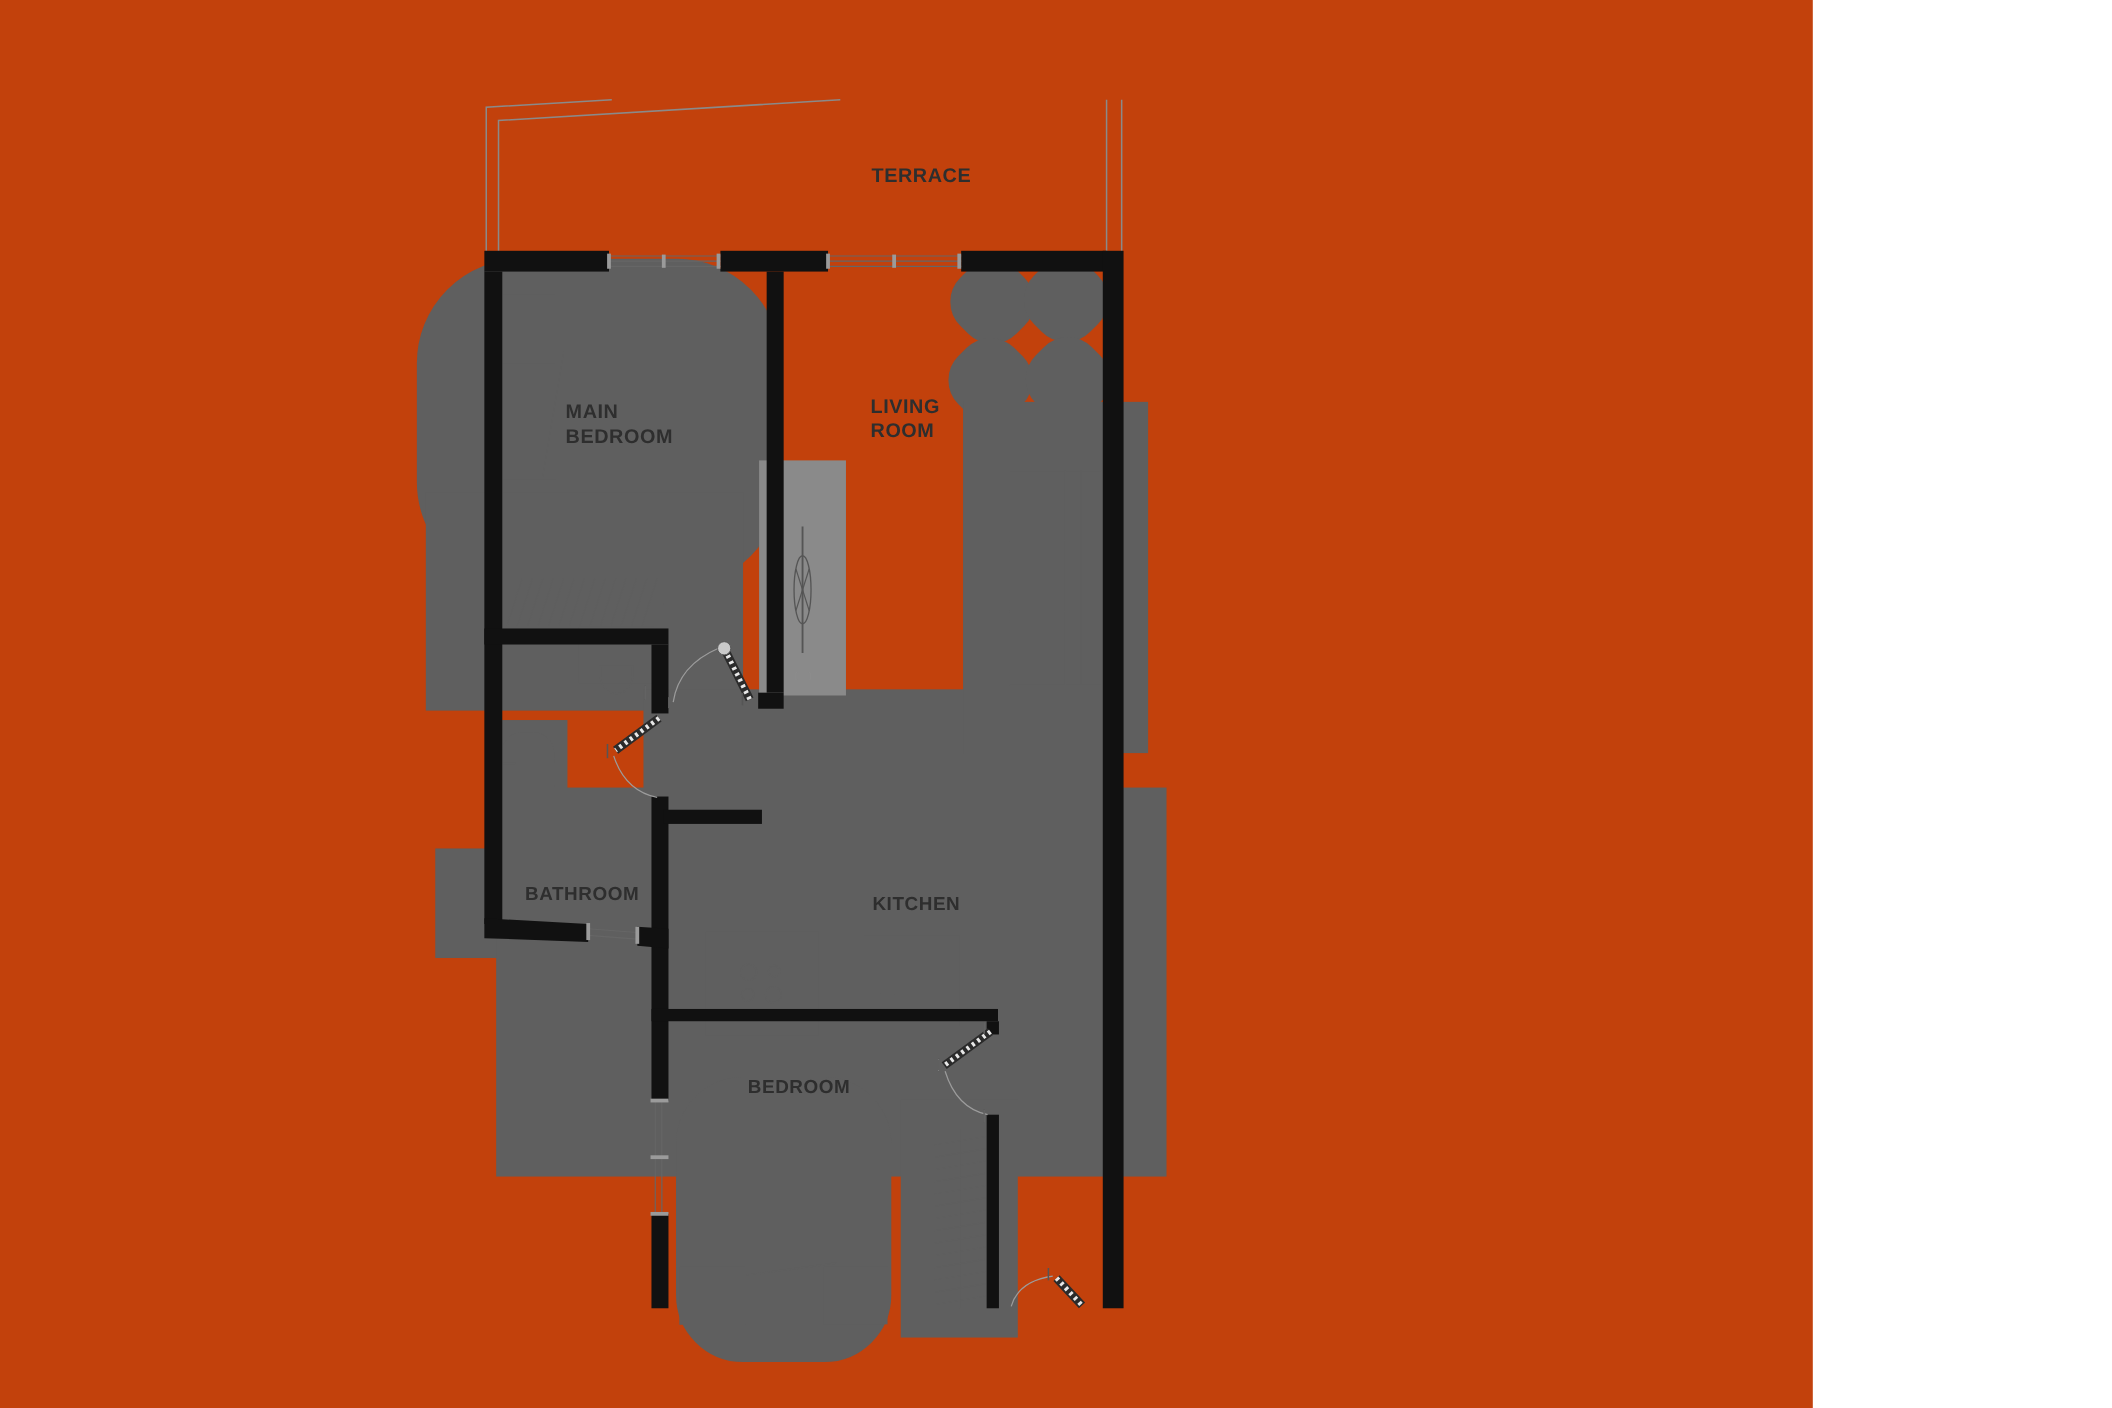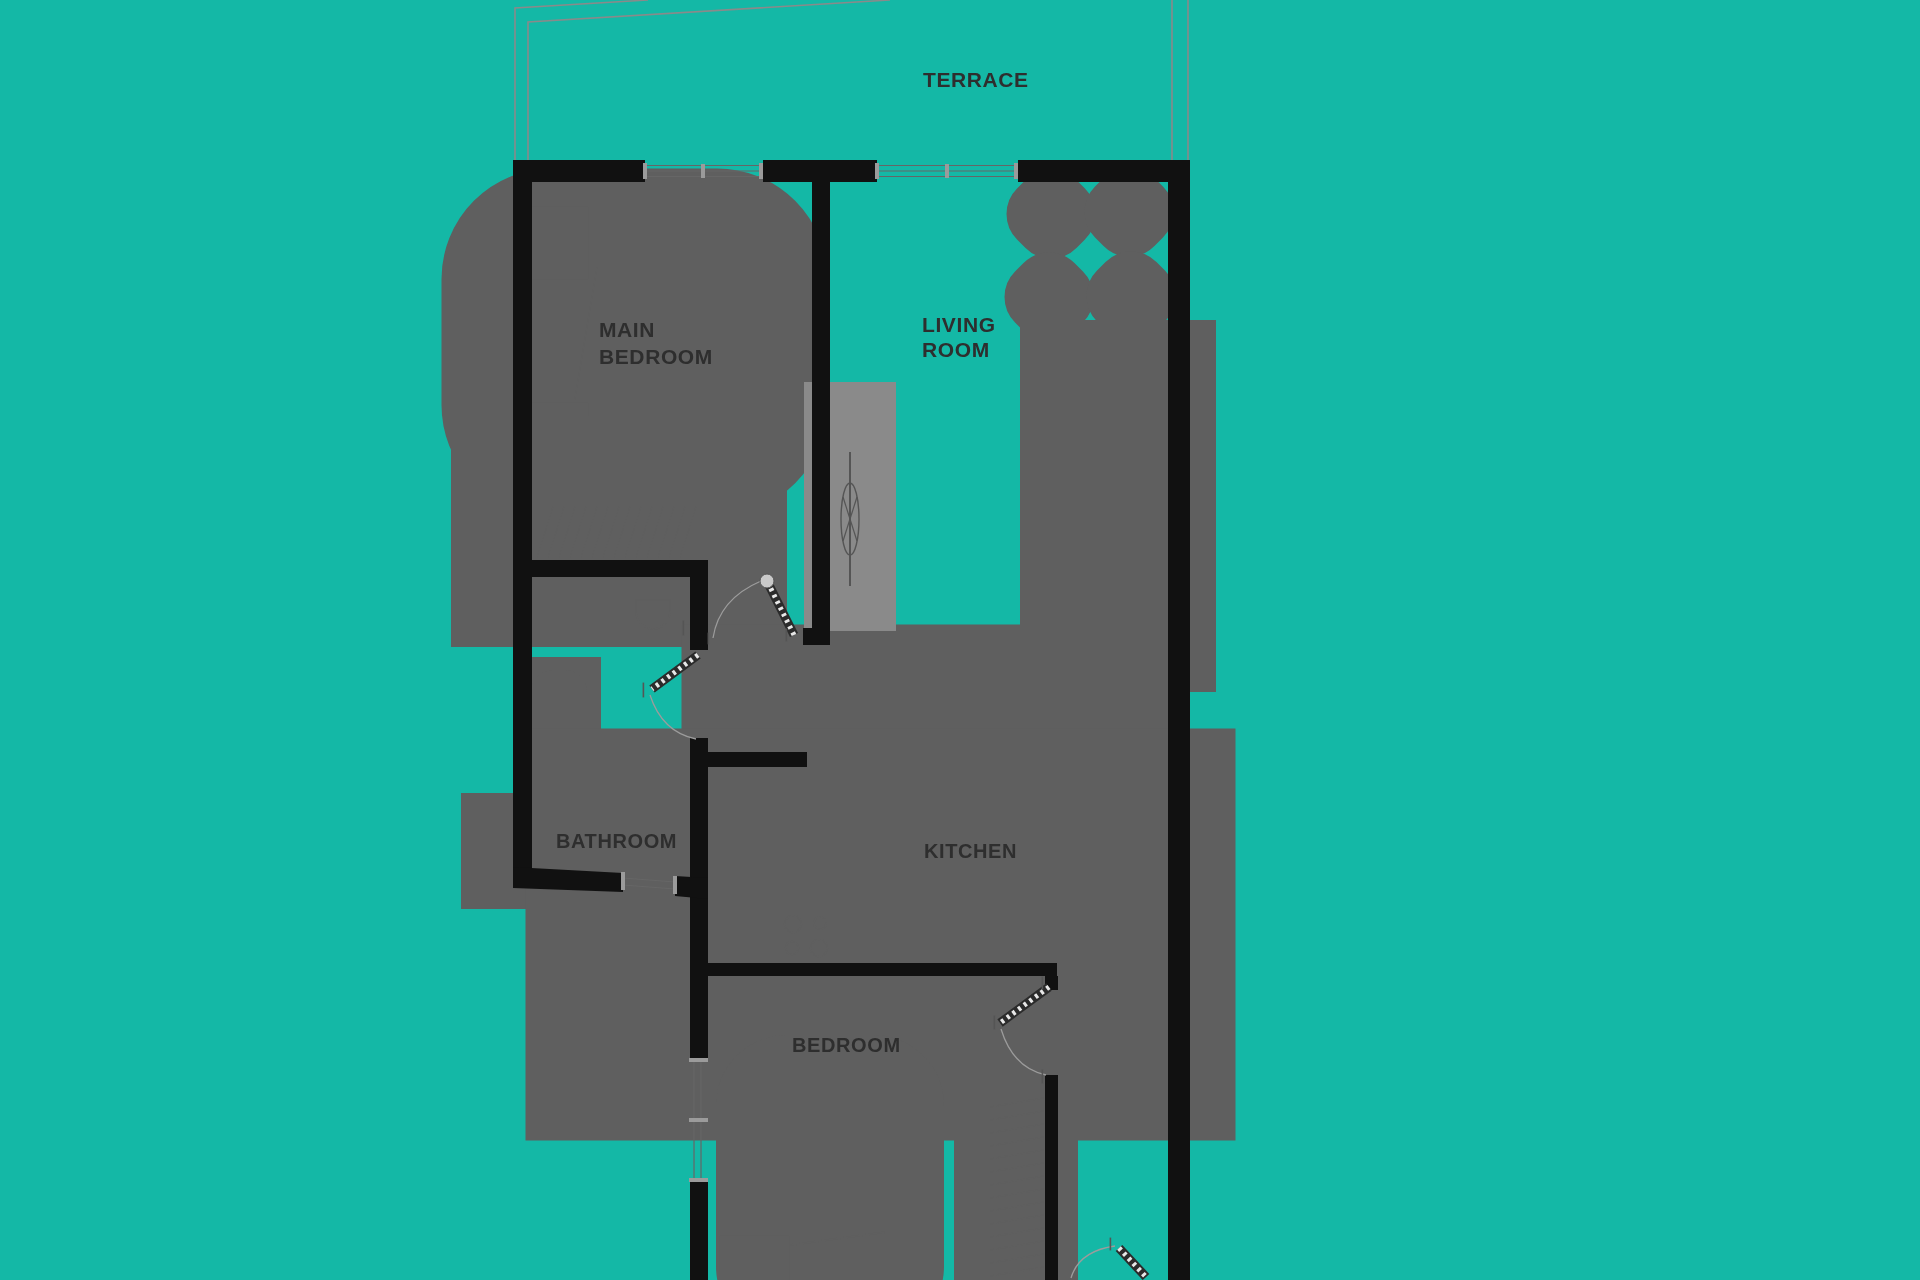--- a/index.html
+++ b/index.html
@@ -1,16 +1,16 @@
 <!DOCTYPE html>
 <html><head>
 <meta charset="utf-8">
 <style>
   html,body{margin:0;padding:0;background:#ffffff;}
-  .stage{position:relative;width:1920px;height:1280px;background:#14b8a6;overflow:hidden;font-family:"Liberation Sans",sans-serif;}
+  .stage{position:relative;width:1648px;height:1280px;background:#c2410c;overflow:hidden;font-family:"Liberation Sans",sans-serif;}
   svg{position:absolute;left:0;top:0;width:100%;height:100%;display:block;}
   text{font-family:"Liberation Sans","DejaVu Sans",sans-serif;font-weight:700;fill:#2e2e2e;letter-spacing:.6px;}
 </style>
 </head>
 <body>
 
 <div class="stage">
   <svg id="plan" viewBox="0 0 1920 1280" aria-label="floor plan">
       <path d="M 515,160 L 515,8 L 648,0" fill="none" stroke="#8a8a8a" stroke-width="1.6"></path>
       <path d="M 528,160 L 528,22 L 890,0" fill="none" stroke="#8a8a8a" stroke-width="1.6"></path>

